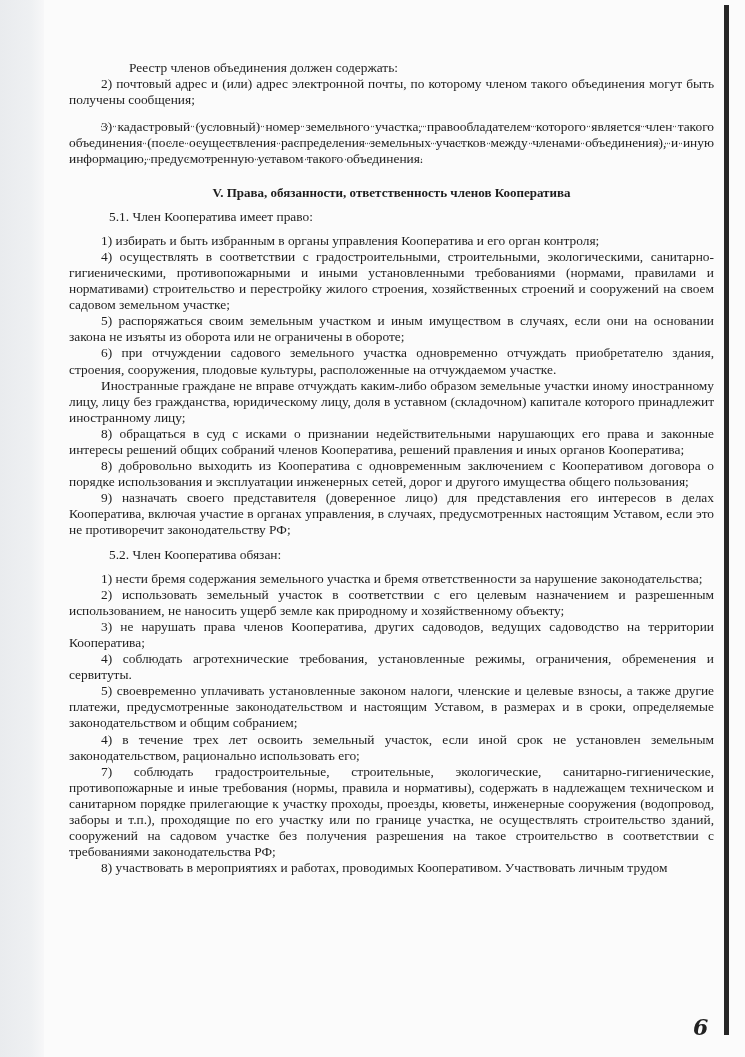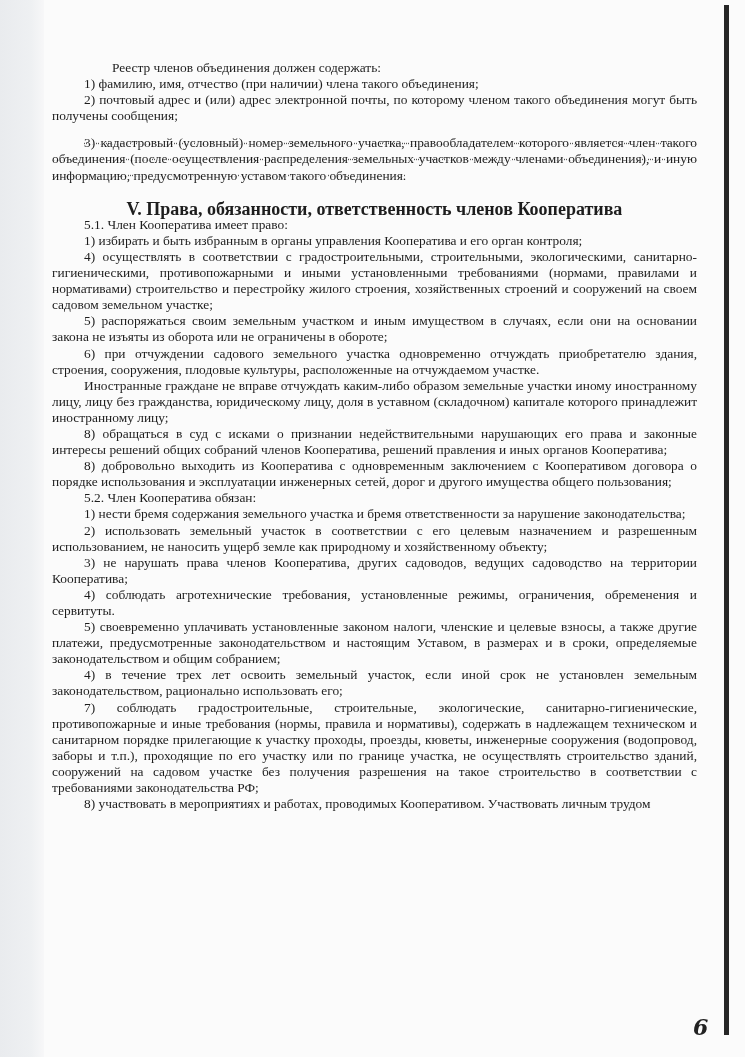--- a/index.html
+++ b/index.html
@@ -11,57 +11,57 @@
   }
   .left-strip {
     position:absolute; left:0; top:0; width:44px; height:1057px;
     background:linear-gradient(to right,#e9ebee 0%,#eef0f2 70%,#f7f7f8 100%);
   }
   .right-bar {
     position:absolute; left:724px; top:5px; width:5px; height:1030px;
     background:#262626;
   }
   .page {
-    position:absolute; left:52px; top:60px; width:645px;
+    position:absolute; left:69px; top:60px; width:645px;
     font-size:13.4px; line-height:16.1px;
   }
   .p { text-align:justify; text-indent:32px; margin:0; }
   .p.intro { text-indent:60px; }
   .p.gap { margin-top:11px; }
   .heading {
-    text-align:center; font-weight:bold; margin:17px 0 0 0; font-size:18px;
+    text-align:center; font-weight:bold; margin:17px 0 0 0; font-size:13px;
   }
-  .sub { text-indent:32px; margin:0; }
+  .sub { text-indent:32px; margin:8px; }
   .strike-dots { text-decoration:underline dotted #555; text-underline-offset:-5px; }
   .page-num {
     position:absolute; left:693px; top:1014px; font-size:22px;
     font-family:"DejaVu Serif", serif; font-style:italic; font-weight:bold; color:#222;
   }
 </style>
 </head>
 <body>
 
 <div class="left-strip"></div>
 <div class="right-bar"></div>
 
 <div class="page">
   <p class="p intro">Реестр членов объединения должен содержать:</p>
-  <p class="p">1) фамилию, имя, отчество (при наличии) члена такого объединения;</p>
   <p class="p">2) почтовый адрес и (или) адрес электронной почты, по которому членом такого объединения могут быть получены сообщения;</p>
   <p class="p gap strike-dots">3) кадастровый (условный) номер земельного участка, правообладателем которого является член такого объединения (после осуществления распределения земельных участков между членами объединения), и иную информацию, предусмотренную уставом такого объединения.</p>
 
   <p class="heading">V. Права, обязанности, ответственность членов Кооператива</p>
   <p class="sub">5.1. Член Кооператива имеет право:</p>
   <p class="p">1) избирать и быть избранным в органы управления Кооператива и  его орган контроля;</p>
   <p class="p">4) осуществлять в соответствии с градостроительными, строительными, экологическими, санитарно-гигиеническими, противопожарными и иными установленными требованиями (нормами, правилами и нормативами) строительство и перестройку жилого строения, хозяйственных строений и сооружений на своем садовом земельном участке;</p>
   <p class="p">5) распоряжаться своим земельным участком и иным имуществом в случаях, если они на основании закона не изъяты из оборота или не ограничены в обороте;</p>
   <p class="p">6) при отчуждении садового земельного участка одновременно отчуждать приобретателю здания, строения, сооружения, плодовые культуры, расположенные на отчуждаемом участке.</p>
   <p class="p">Иностранные граждане не вправе отчуждать каким-либо образом земельные участки иному иностранному лицу, лицу без гражданства, юридическому лицу, доля в уставном (складочном) капитале которого принадлежит иностранному лицу;</p>
   <p class="p">8) обращаться в суд с исками о признании недействительными нарушающих его права и законные интересы решений общих собраний членов Кооператива, решений правления и иных органов Кооператива;</p>
   <p class="p">8) добровольно выходить из Кооператива с одновременным заключением с Кооперативом договора о порядке использования и эксплуатации инженерных сетей, дорог и другого имущества общего пользования;</p>
+  <p class="p">9) назначать своего представителя (доверенное лицо) для представления его интересов в делах Кооператива, включая участие в органах управления, в случаях, предусмотренных настоящим Уставом, если это не противоречит законодательству РФ;</p>
 
   <p class="sub">5.2. Член Кооператива обязан:</p>
   <p class="p">1) нести бремя содержания земельного участка и бремя ответственности за нарушение законодательства;</p>
   <p class="p">2) использовать земельный участок в соответствии с его целевым назначением и разрешенным использованием, не наносить ущерб земле как природному и хозяйственному объекту;</p>
   <p class="p">3) не нарушать права членов Кооператива, других садоводов, ведущих садоводство на территории Кооператива;</p>
   <p class="p">4) соблюдать агротехнические требования, установленные режимы, ограничения, обременения и сервитуты.</p>
   <p class="p">5) своевременно уплачивать установленные законом налоги, членские и целевые взносы, а также другие платежи, предусмотренные законодательством и настоящим Уставом, в размерах и в сроки, определяемые законодательством и общим собранием;</p>
   <p class="p">4) в течение трех лет освоить земельный участок, если иной срок не установлен земельным законодательством, рационально использовать его;</p>
   <p class="p">7) соблюдать градостроительные, строительные, экологические, санитарно-гигиенические, противопожарные и иные требования (нормы, правила и нормативы), содержать в надлежащем техническом и санитарном порядке прилегающие к участку проходы, проезды, кюветы, инженерные сооружения (водопровод, заборы и т.п.), проходящие по его участку или по границе участка, не осуществлять строительство зданий, сооружений на садовом участке без получения разрешения на такое строительство в соответствии с требованиями законодательства РФ;</p>
   <p class="p">8) участвовать в мероприятиях и работах, проводимых Кооперативом. Участвовать личным трудом</p>

